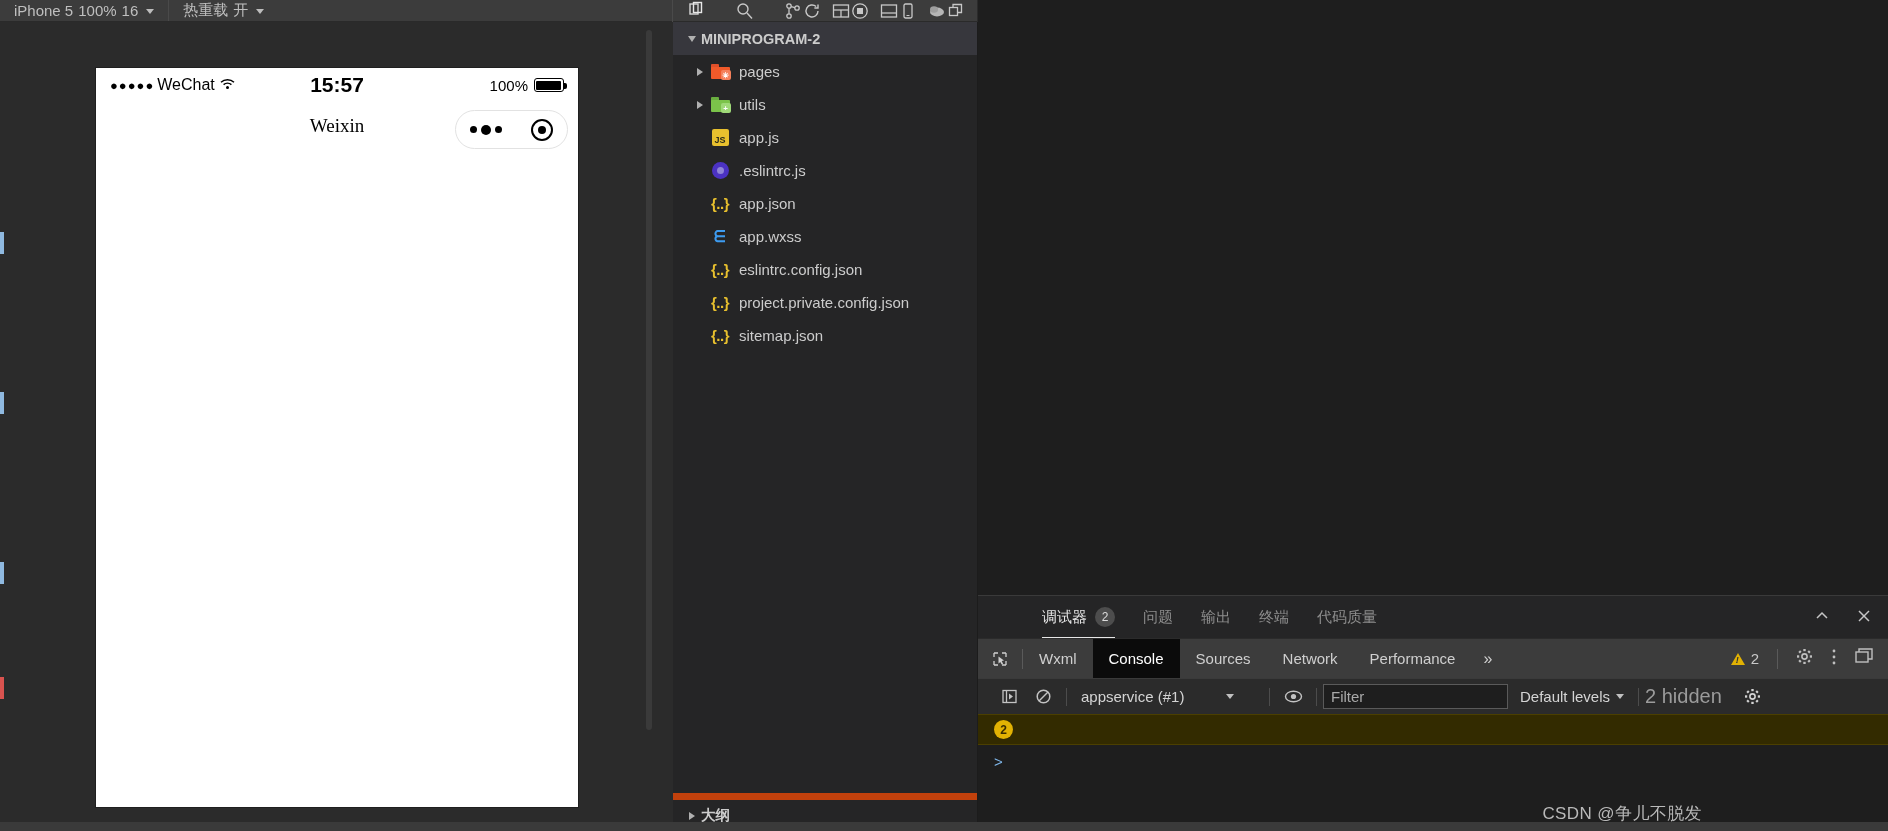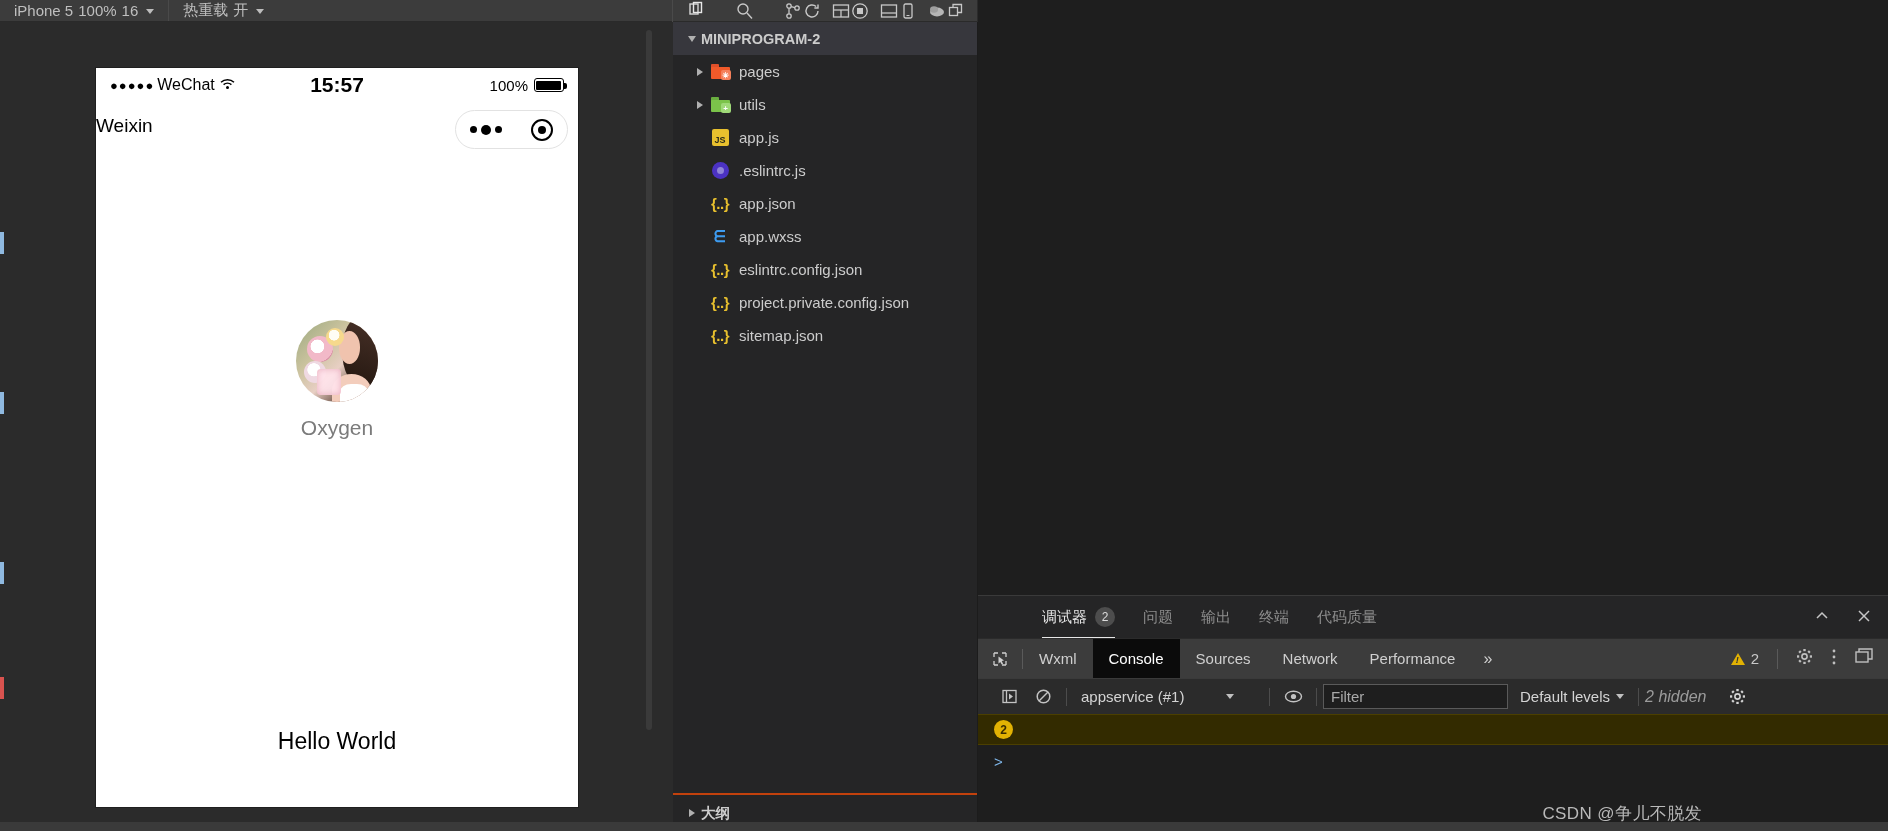--- a/index.html
+++ b/index.html
@@ -73,21 +73,21 @@
     width: 30px; height: 14px; border:1.6px solid #000; border-radius:3px;
     position:relative; display:flex; align-items:center; padding:1.5px;
   }
   .battery::after{
     content:""; position:absolute; right:-4px; top:4px;
     width:2.5px; height:6px; background:#000; border-radius:0 2px 2px 0;
   }
   .battery i { display:block; background:#000; height:100%; width:100%; border-radius:1px;}
 
   .navbar {
-    height: 48px; position:relative; display:flex; align-items:center; justify-content:flex-start;
+    height: 48px; position:relative; display:flex; align-items:center; justify-content:center;font-family:Liberation Serif, serif;
   }
   .navbar-title { font-size:19px; color:#000; }
   .capsule {
     position:absolute; right: 10px; top: 8px;
     width: 113px; height: 39px; border:1px solid #e2e2e2; border-radius:20px;
     display:flex; align-items:center; justify-content:space-around;
     background:#fff;
   }
   .cap-dots { display:flex; align-items:center; gap:4px; }
   .cap-dots b { width:7px; height:7px; background:#000; border-radius:50%; display:block;}
@@ -172,21 +172,21 @@
   .t-row {
     height: 33px; display:flex; align-items:center;
     color:#cccccc; font-size:15px; cursor:pointer; white-space:nowrap;
   }
   .t-ind { flex:0 0 auto; }
   .f-icon { width:22px; display:flex; align-items:center; justify-content:center; margin-right:8px; flex:0 0 22px;}
   .lbl { overflow:hidden; text-overflow:ellipsis; }
   .outline-row {
     height: 38px; display:flex; align-items:center;
     padding-left: 10px; color:#cccccc; font-size:14.5px; font-weight:bold;
-    border-top:2px solid #c2410c; background:#252526; cursor:pointer;
+    border-top:7px solid #c2410c; background:#252526; cursor:pointer;
   }
 
   
   .ic-folder { position:relative; width:19px; height:15px; }
   .ic-folder .tab { position:absolute;left:0;top:0;width:8px;height:4px;border-radius:1px 1px 0 0;}
   .ic-folder .bd { position:absolute;left:0;bottom:0;width:19px;height:12px;border-radius:1px;}
   .ic-badge{position:absolute;right:-1px;bottom:-1px;width:10px;height:10px;border-radius:2px;display:flex;align-items:center;justify-content:center;font-size:8px;color:#fff;font-weight:bold;}
 
   .ic-js{width:17px;height:17px;background:#e8c02e;border-radius:2px;color:#2b2b1a;font-size:9px;font-weight:bold;display:flex;align-items:flex-end;justify-content:center;padding-bottom:1px;}
   .ic-json{color:#e8c02e;font-size:15px;font-weight:bold;letter-spacing:-.5px;}
@@ -258,21 +258,21 @@
     padding:0 8px; cursor:pointer; min-width: 190px;
   }
   .ctx-caret{width:0;height:0;border-left:4px solid transparent;border-right:4px solid transparent;border-top:5px solid #c0c0c0;}
   .filter-input {
     width: 185px; height: 25px; background:#1e1e1e; border:1px solid #5a5a5a;
     color:#bdbdbd; font-size:15px; padding:0 7px; outline:none;
     font-family:"Liberation Sans", sans-serif;
   }
   .filter-input::placeholder{ color:#a9a9a9; }
   .levels { display:flex;align-items:center;gap:6px;color:#d4d4d4;font-size:15px;cursor:pointer;margin-left:12px;}
-  .hidden-count{ color:#9b9b9b; font-size:16px; margin-left:auto;font-style:italic; }
+  .hidden-count{ color:#9b9b9b; font-size:20px; margin-left:auto; }
 
   .console-body { flex:1 1 auto; background:#1e1e1e; position:relative; overflow:hidden;}
   .log-warn {
     background:#332b00; border-top:1px solid #4b3f00; border-bottom:1px solid #4b3f00;
     display:flex; align-items:center; gap:10px;
     padding: 5px 12px 5px 16px; color:#f3d86b; font-size:15px;
   }
   .log-badge {
     width:19px;height:19px;border-radius:50%;background:#e2b203;color:#3a2d00;
     font-size:12px;font-weight:bold;display:flex;align-items:center;justify-content:center;flex:0 0 19px;
@@ -416,36 +416,20 @@
               <b></b>
               <b class="mid"></b>
               <b></b>
             </span>
           <span class="cap-target">
               <i></i>
             </span>
         </div>
       </div>
 
-      <div class="page-body">
-        <div class="avatar-wrap">
-          <div class="avatar">
-            <span class="hair"></span>
-              <span class="face"></span>
-              <span class="shoulder"></span>
-              <span class="top"></span>
-            <span class="blossom1"></span>
-              <span class="blossom2"></span>
-              <span class="blossom3"></span>
-              <span class="bottle"></span>
-          </div>
-          <div class="avatar-name">Oxygen</div>
-        </div>
-        <div class="hello">Hello World</div>
-      </div>
     </div>
 
     <div class="sim-scrollbar"></div>
   </div>
 
   <div class="explorer">
 
 
     <div class="sec-row active">
       <span class="tw expanded"></span>

